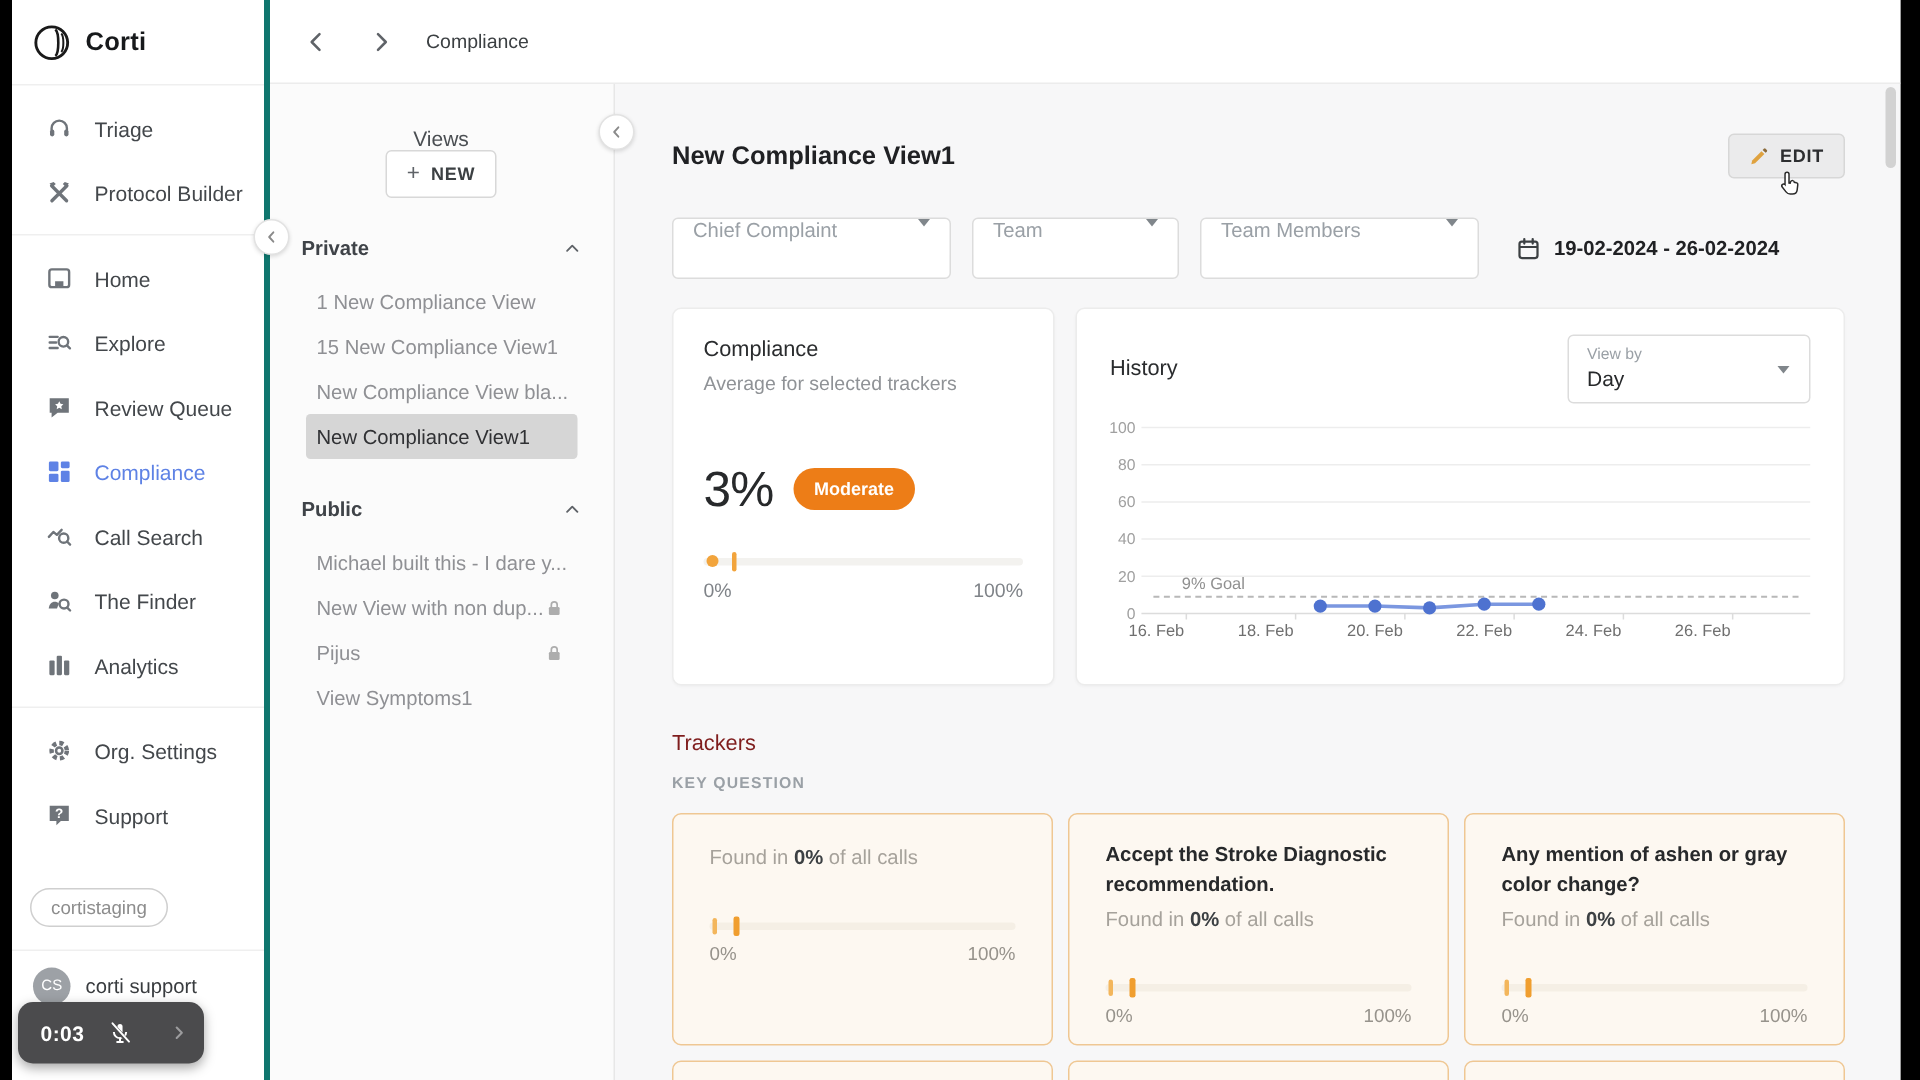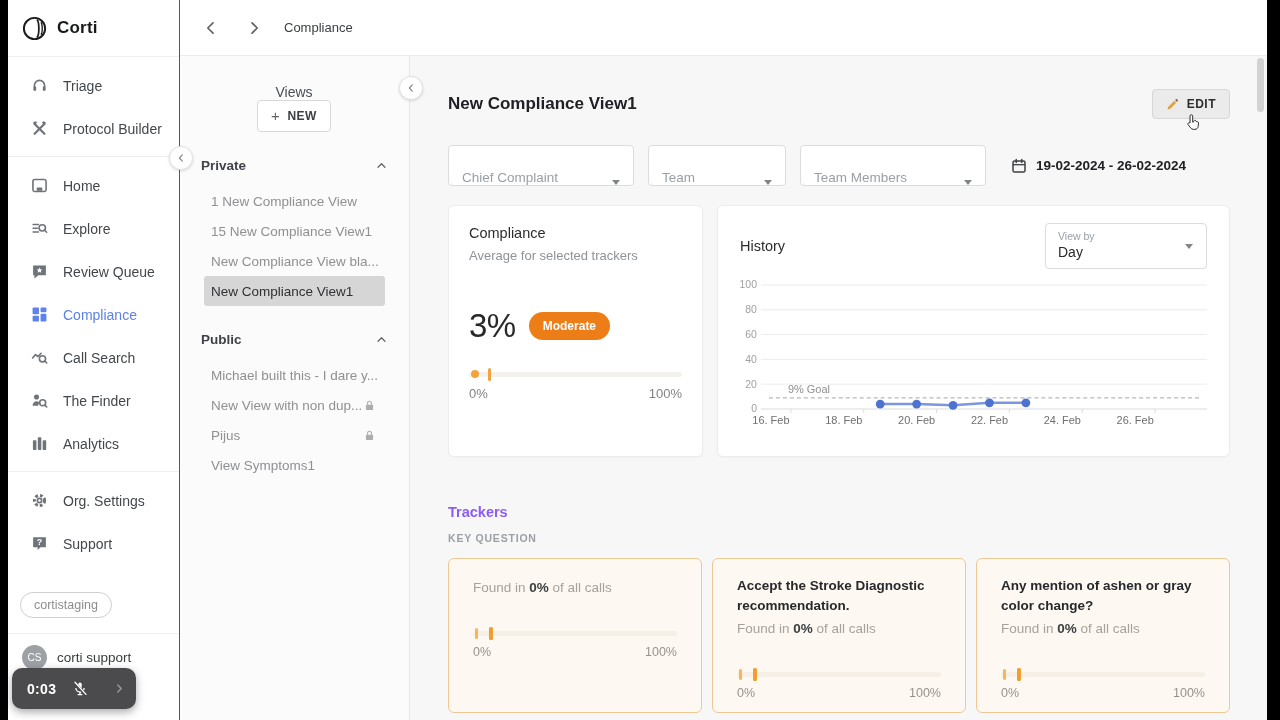--- a/index.html
+++ b/index.html
@@ -2,21 +2,21 @@
 <html><head>
 <meta charset="utf-8">
 <style>
   html,body{margin:0;padding:0;}
   body{width:1280px;height:720px;overflow:hidden;background:#000;font-family:"Liberation Sans",sans-serif;-webkit-font-smoothing:antialiased;}
   .frame{position:absolute;left:8px;top:0;width:1259px;height:720px;background:#fff;display:flex;overflow:hidden;}
   .icn{display:inline-flex;flex:none;}
   .icn svg{width:100%;height:100%;display:block;}
 
   
-  .sidebar{width:172px;background:#fff;border-right:1px solid #0f766e;display:flex;flex-direction:column;position:relative;box-sizing:border-box;flex:none;}
+  .sidebar{width:172px;background:#fff;border-right:4px solid #0f766e;display:flex;flex-direction:column;position:relative;box-sizing:border-box;flex:none;}
   .logo-row{height:56px;display:flex;align-items:center;padding-left:13px;gap:9px;border-bottom:1px solid #efefef;flex:none;}
   .logo-mark{width:27px;height:27px;}
   .brand{font-size:17px;font-weight:700;color:#17191b;letter-spacing:.2px;}
   .nav-section{padding:7px 0 6px;}
   .nav-section.bordered{border-bottom:1px solid #efefef;}
   .nav-item{height:43px;display:flex;align-items:center;gap:15px;padding-left:23px;font-size:14px;color:#43474b;cursor:pointer;}
   .nav-item .icn{width:17px;height:17px;color:#6f747a;}
   .nav-item.active{color:#5e82e5;}
   .nav-item.active .icn{color:#5e82e5;}
   .org-badge{margin:21px 0 0 12px;align-self:flex-start;border:1px solid #cfcfcf;border-radius:14px;padding:5px 13px;font-size:12.5px;color:#8d8d8d;background:#fff;}
@@ -54,21 +54,21 @@
   .view-item .lock{width:13px;height:13px;color:#adadad;margin-left:auto;}
 
   
   .main{flex:1;background:#f7f7f8;padding:0 37px 0 38px;overflow:hidden;position:relative;min-width:0;}
   .main-header{margin-top:33px;display:flex;align-items:center;justify-content:space-between;position:relative;}
   .page-title{font-size:17px;font-weight:600;color:#202124;}
   .edit-btn{display:flex;align-items:center;gap:8px;background:#ebebec;border:1px solid #d7d7d7;border-radius:4px;height:30px;padding:0 13px;font-size:12px;font-weight:700;color:#2d2e30;letter-spacing:.5px;cursor:pointer;}
   .edit-btn .icn{width:13px;height:13px;}
   .cursor-hand{position:absolute;right:27px;top:24px;z-index:5;pointer-events:none;}
   .filters{margin-top:26px;display:flex;align-items:center;}
-  .select{height:41px;background:#fff;border:1px solid #dcdcdc;border-radius:4px;display:flex;align-items:flex-end;justify-content:space-between;padding:0 13px;font-size:13.5px;color:#9aa0a6;cursor:pointer;margin-right:14px;box-sizing:border-box;}
+  .select{height:41px;background:#fff;border:1px solid #dcdcdc;border-radius:4px;display:flex;align-items:flex-start;justify-content:space-between;padding:0 13px;font-size:13.5px;color:#9aa0a6;cursor:pointer;margin-right:14px;box-sizing:border-box;}
   .select.w1{width:186px;}.select.w2{width:138px;}.select.w3{width:186px;}
   .caret{width:0;height:0;border-left:4.5px solid transparent;border-right:4.5px solid transparent;border-top:5px solid #80868b;}
   .date-range{display:flex;align-items:center;gap:9px;margin-left:11px;font-size:13.5px;font-weight:700;color:#202124;cursor:pointer;}
   .date-range .icn{width:16px;height:16px;color:#3c4043;}
 
   .cards-row{margin-top:19px;display:flex;gap:14px;height:252px;}
   .card{background:#fff;border:1px solid #ececec;border-radius:6px;box-shadow:0 1px 2px rgba(0,0,0,.03);box-sizing:border-box;}
   .compliance-card{width:255px;flex:none;padding:19px 20px;}
   .card-title{font-size:14.5px;font-weight:500;color:#2a2c2e;}
   .card-sub{margin-top:7px;font-size:13px;color:#8f9296;}
@@ -81,21 +81,21 @@
   .meter-labels{margin-top:9px;display:flex;justify-content:space-between;font-size:13px;color:#7f8388;}
 
   .history-card{flex:1;padding:17px 22px 0;min-width:0;}
   .history-head{display:flex;justify-content:space-between;align-items:center;}
   .viewby{width:162px;height:46px;border:1px solid #dcdcdc;border-radius:4px;background:#fff;padding:6px 12px;box-sizing:border-box;position:relative;cursor:pointer;}
   .viewby-label{font-size:10.5px;color:#9aa0a6;}
   .viewby-value{font-size:14px;color:#27292b;margin-top:2px;}
   .viewby .caret{position:absolute;right:13px;top:20px;}
   .history-chart{margin-top:10px;width:100%;height:152px;display:block;}
 
-  .trackers-title{margin-top:47px;font-size:14.5px;font-weight:700;color:#8b5cf6;}
+  .trackers-title{margin-top:31px;font-size:14.5px;font-weight:400;color:#7f1d1d;}
   .trackers-sub{margin-top:12px;font-size:10.5px;font-weight:600;letter-spacing:.8px;color:#9aa0a6;}
   .tracker-grid{margin-top:14px;display:grid;grid-template-columns:repeat(3,1fr);gap:10px;}
   .tracker-grid.row2{margin-top:10px;}
   .tracker-card{height:155px;background:#fdf8f1;border:1px solid #efc793;border-radius:6px;padding:17px 24px 0;box-sizing:border-box;overflow:hidden;}
   .tq{font-size:13.5px;font-weight:700;color:#27292b;line-height:1.5;}
   .tfound{margin-top:4px;font-size:13.5px;color:#a6a29b;}
   .tfound b{color:#3c4043;font-weight:600;}
   .tracker-card .meter{margin-top:36px;background:#f5efe5;}
   .tracker-card .t-val{position:absolute;top:-3px;width:3px;height:11px;border-radius:1.5px;background:#f3b65c;}
   .tracker-card .meter-goal{width:4px;background:#f09e2f;}

